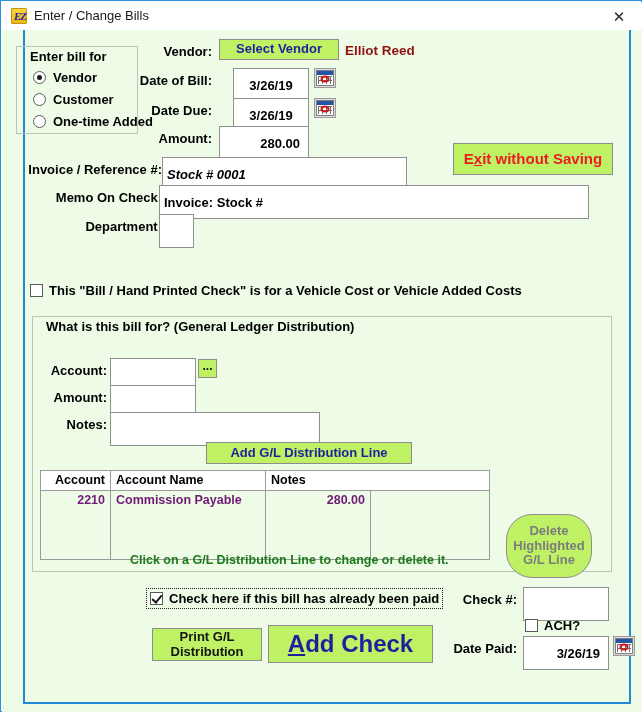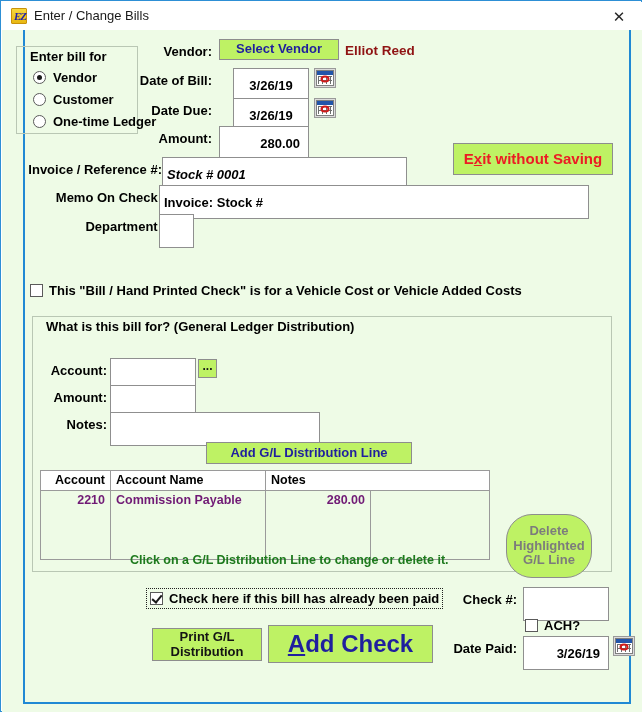--- a/index.html
+++ b/index.html
@@ -373,21 +373,21 @@
     <div class="radio-row" style="left:23px; top:40px;">
       <span class="radio on"></span>
       <span class="rlabel">Vendor</span>
     </div>
     <div class="radio-row" style="left:23px; top:62px;">
       <span class="radio"></span>
       <span class="rlabel">Customer</span>
     </div>
     <div class="radio-row" style="left:23px; top:84px;">
       <span class="radio"></span>
-      <span class="rlabel">One-time Ledger</span>
+      <span class="rlabel">One-time Added</span>
     </div>
 
     <div class="lbl right" style="left:90px; top:14px; width:120px;">Vendor:</div>
     <div class="btn" style="left:217px; top:9px; width:120px; height:21px;">Select Vendor</div>
     <div class="vendor-name" style="left:343px; top:13px;">Elliot Reed</div>
 
     <div class="lbl right" style="left:90px; top:43px; width:120px;">Date of Bill:</div>
     <div class="tbox center" style="left:231px; top:38px; width:76px; height:21px;">3/26/19</div>
     <div class="calbtn" style="left:312px; top:38px;">
       <div class="glyph">

